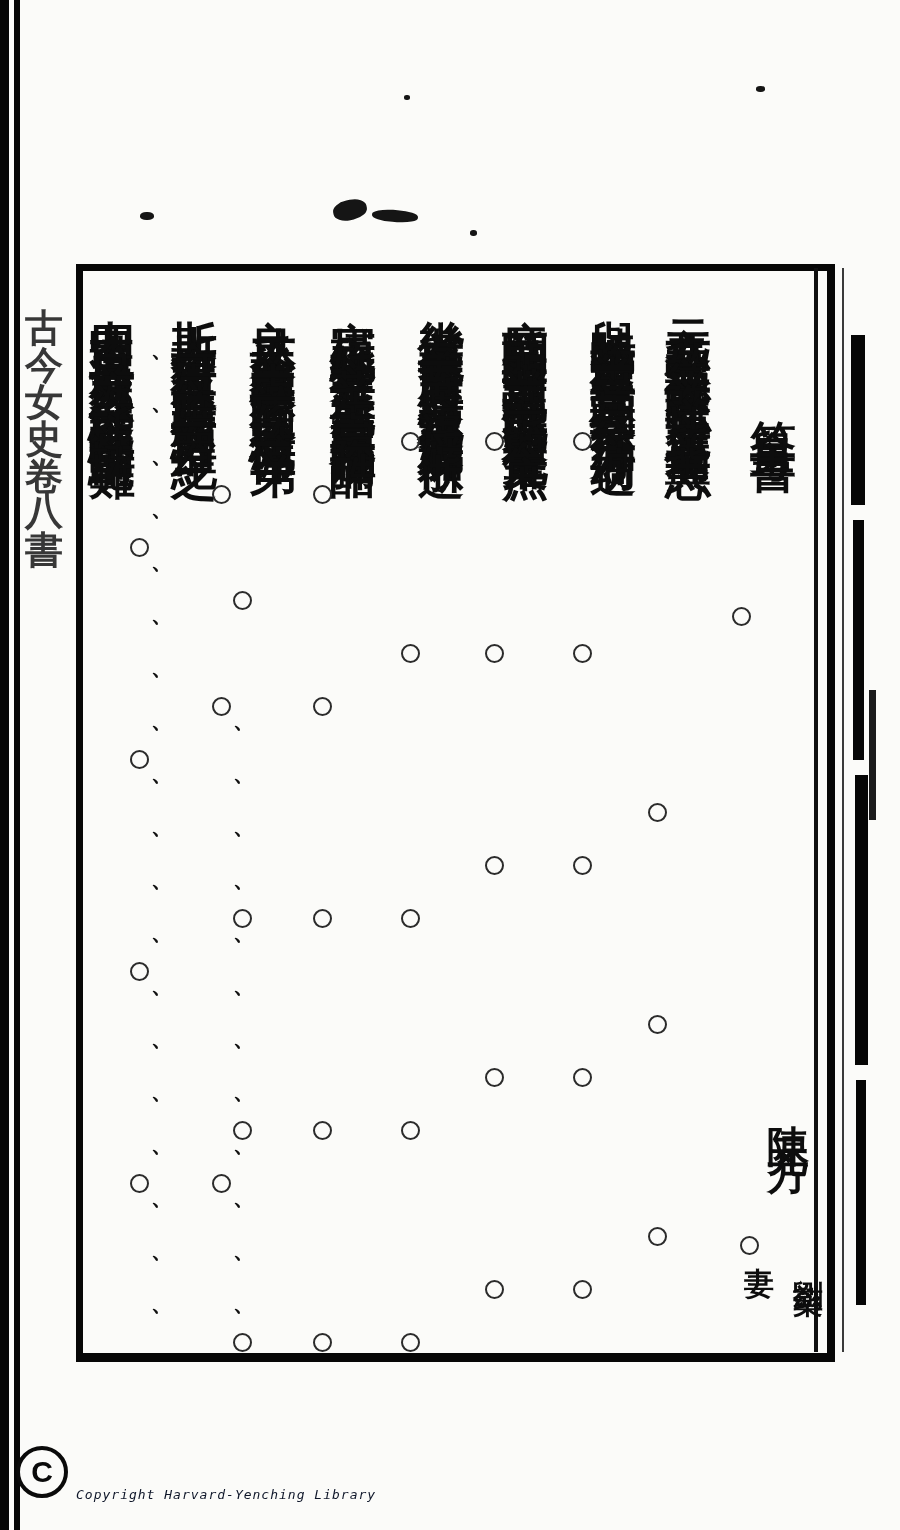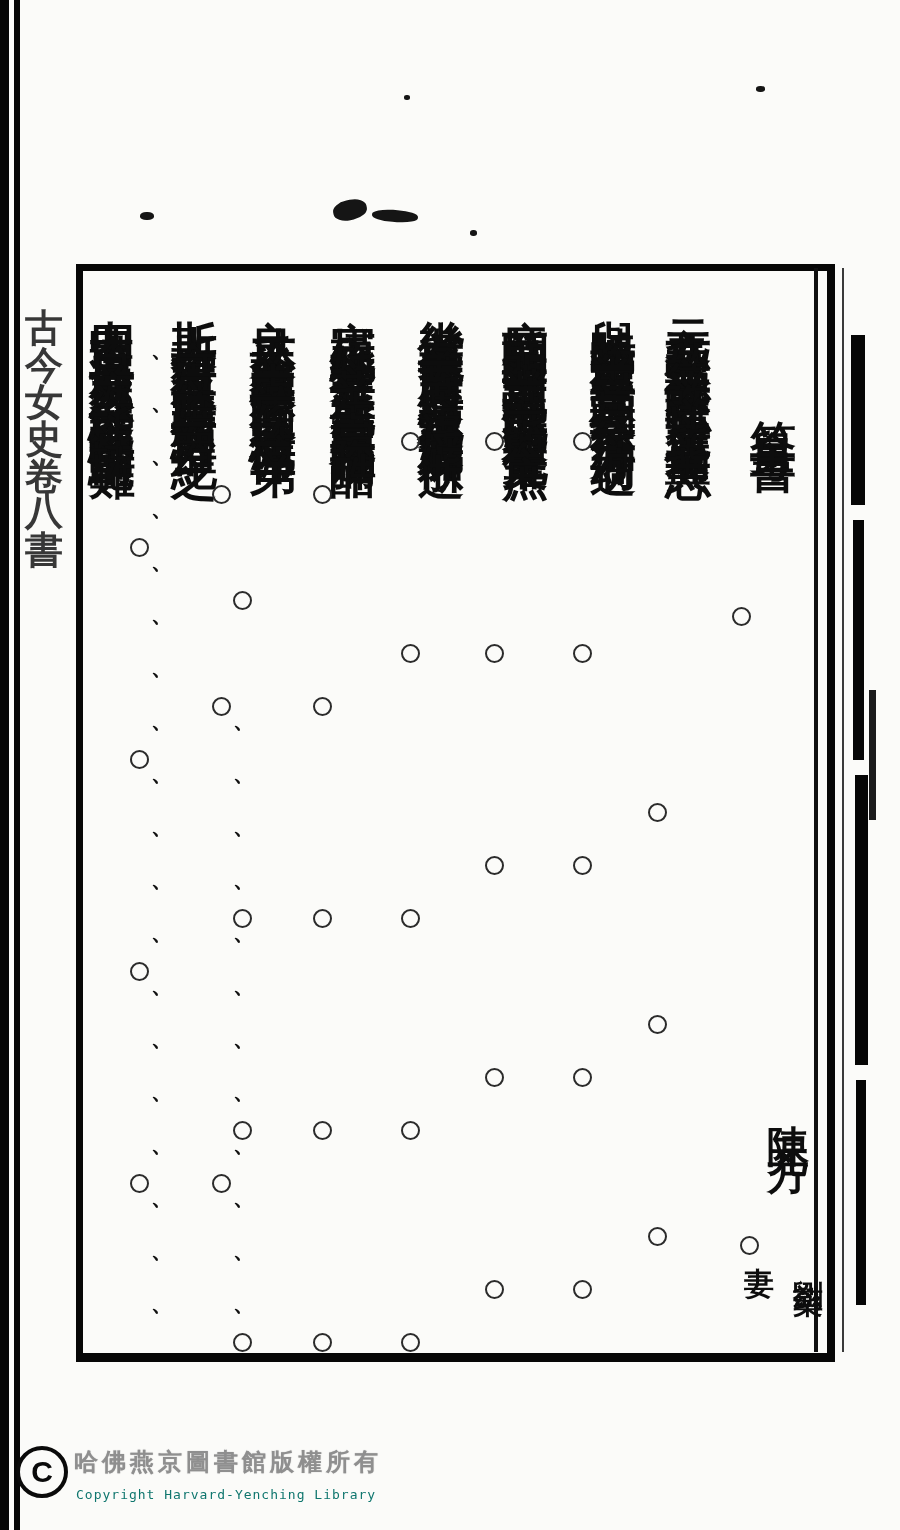--- a/index.html
+++ b/index.html
@@ -18,22 +18,22 @@
   .attrmain{font-size:42px;letter-spacing:12px;line-height:52px;font-weight:bold;}
   .smallchar{position:absolute;font-size:30px;font-weight:bold;}
   .circle{position:absolute;width:15px;height:15px;border:2px solid #2b2b2b;border-radius:50%;background:transparent;}
   .mark{position:absolute;font-size:22px;color:#111;font-weight:bold;}
   .speck{position:absolute;background:#151515;border-radius:45%;}
   .stamp-sym{position:absolute;left:16px;top:1446px;width:44px;height:44px;border:4px solid #0a0a0a;
              border-radius:50%;text-align:center;line-height:44px;font-size:30px;font-weight:bold;
              font-family:"Liberation Sans",sans-serif;color:#0a0a0a;}
   .stamp-cn{position:absolute;left:74px;top:1446px;font-size:24px;letter-spacing:4px;color:#8f8f8f;
             font-weight:bold;text-shadow:0 0 1px #aaa;}
-  .stamp-en{position:absolute;left:76px;top:1487px;font-size:13px;letter-spacing:1px;color:#0f766e;
-            font-family:"DejaVu Sans Mono","Liberation Mono",monospace;}
+  .stamp-en{position:absolute;left:76px;top:1487px;font-size:13px;letter-spacing:1px;color:#0f172a;
+            font-family:"DejaVu Sans Mono","Liberation Mono",monospace;font-style:italic;}
 </style>
 </head>
 <body>
 
 <div class="page">
 
   <div class="bar" style="left:0;top:0;width:9px;height:1530px;"></div>
   <div class="bar" style="left:14px;top:0;width:6px;height:1530px;"></div>
   <div class="bar" style="left:842px;top:268px;width:2px;height:1084px;background:#3a3a3a;"></div>
   <div class="bar" style="left:851px;top:335px;width:14px;height:170px;"></div>
@@ -154,16 +154,15 @@
         <span class="mark" style="left: 50px; top: 758px;">、</span>
         <span class="mark" style="left: 50px; top: 811px;">、</span>
         <span class="mark" style="left: 50px; top: 864px;">、</span>
         <span class="mark" style="left: 50px; top: 917px;">、</span>
         <span class="mark" style="left: 50px; top: 970px;">、</span>
         <span class="mark" style="left: 50px; top: 1023px;">、</span>
       </div>
     </div>
 
   <div class="stamp-sym">C</div>
-  <div class="stamp-cn">哈佛燕京圖書館版權所有</div>
   <div class="stamp-en">Copyright Harvard-Yenching Library</div>
 
 </div>
 
 </body></html>

